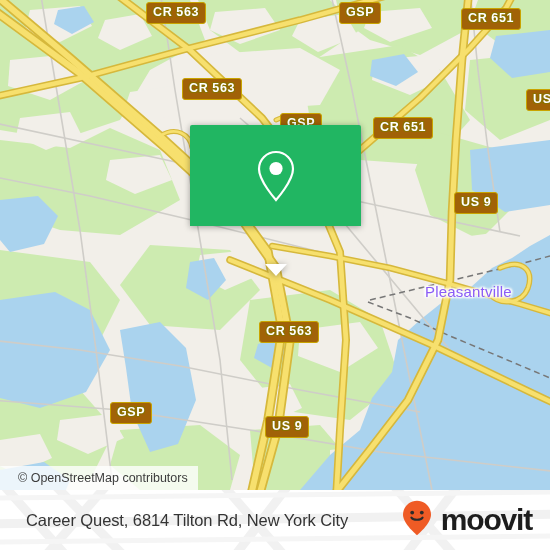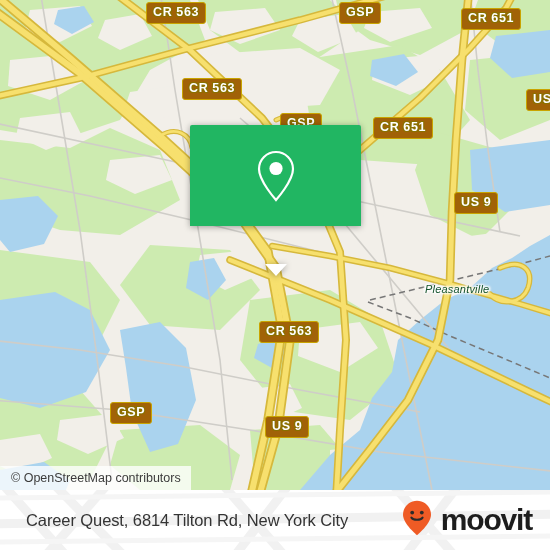--- a/index.html
+++ b/index.html
@@ -52,29 +52,28 @@
     text-shadow:
       -1.1px -1.1px 0 #8a7100, 1.1px -1.1px 0 #8a7100,
       -1.1px 1.1px 0 #8a7100, 1.1px 1.1px 0 #8a7100,
       0 0 1px #8a7100;
     box-sizing: border-box;
   }
 
   
   .place-label {
     position: absolute;
-    font-size: 11px;
-    color: #14532d;
+    font-size: 15px;
+    color: #8b5cf6;
     letter-spacing: 0.2px;
     white-space: nowrap;
     text-shadow:
       -1.4px -1.4px 2px #ffffff, 1.4px -1.4px 2px #ffffff,
       -1.4px 1.4px 2px #ffffff, 1.4px 1.4px 2px #ffffff,
       0 0 3px #ffffff, 0 0 4px #ffffff;
-    font-style: italic;
   }
 
   
   #popup {
     position: absolute;
     left: 190px;
     top: 125px;
     width: 171px;
     filter: drop-shadow(0 1px 3px rgba(0,0,0,0.35));
   }
@@ -114,21 +113,21 @@
 
   
   #attribution {
     position: absolute;
     left: 0;
     top: 466px;
     height: 24px;
     background: rgba(255,255,255,0.78);
     display: flex;
     align-items: center;
-    padding: 0 10px 0 11px;
+    padding: 0 10px 0 18px;
     box-sizing: border-box;
     font-size: 12.5px;
     color: #3c3c3c;
     white-space: nowrap;
   }
 
   
   #footer {
     position: absolute;
     left: 0;

